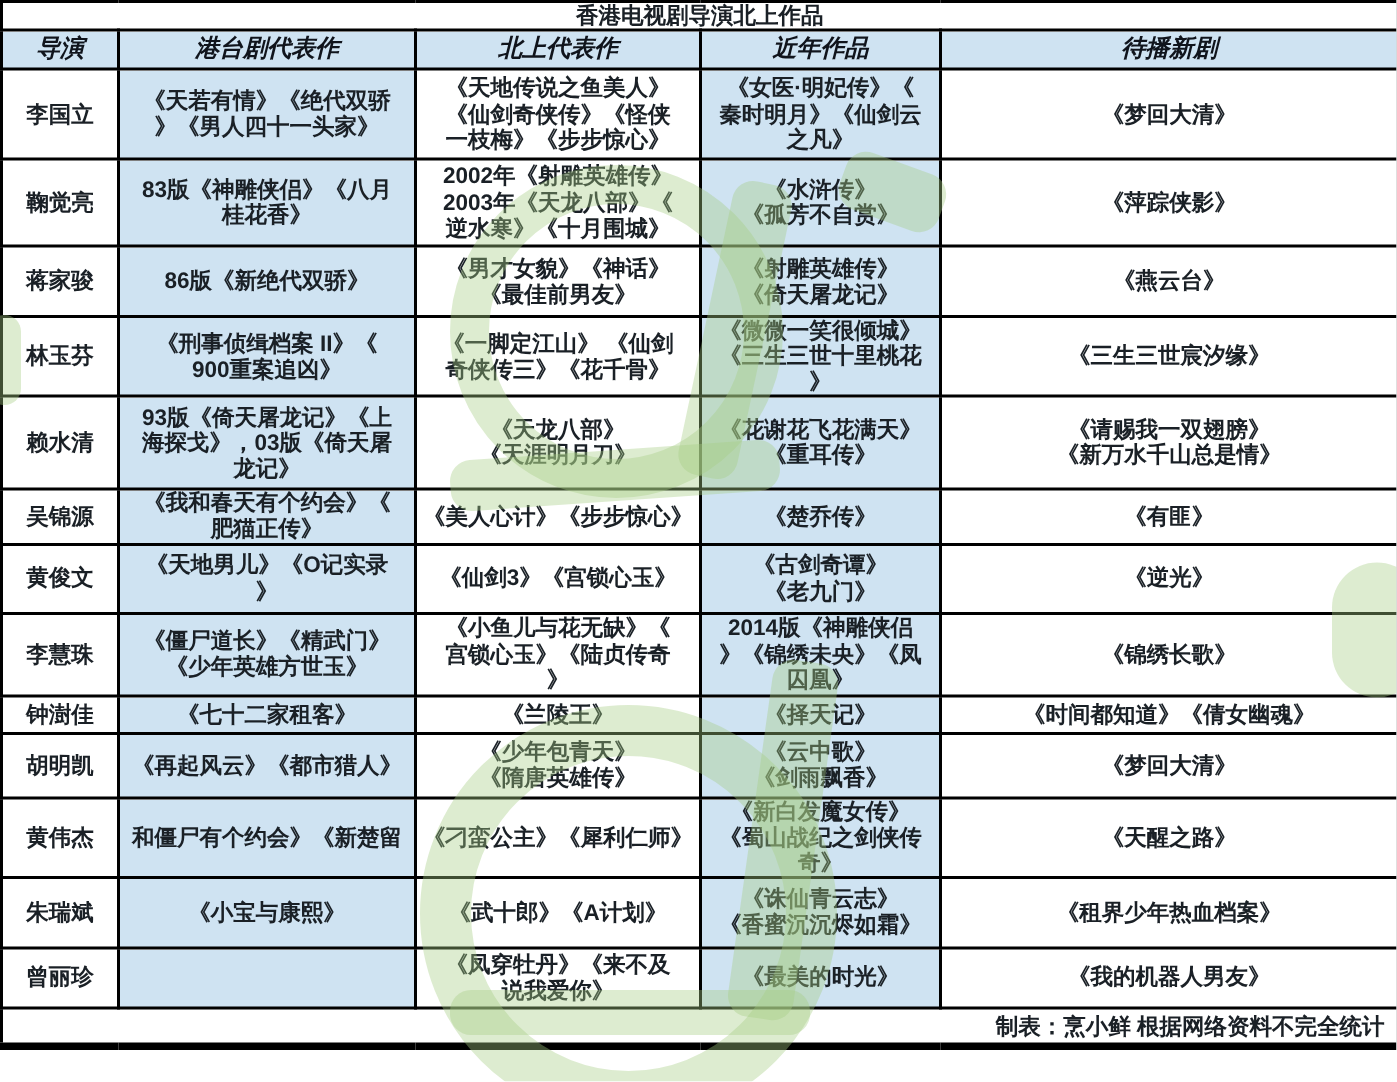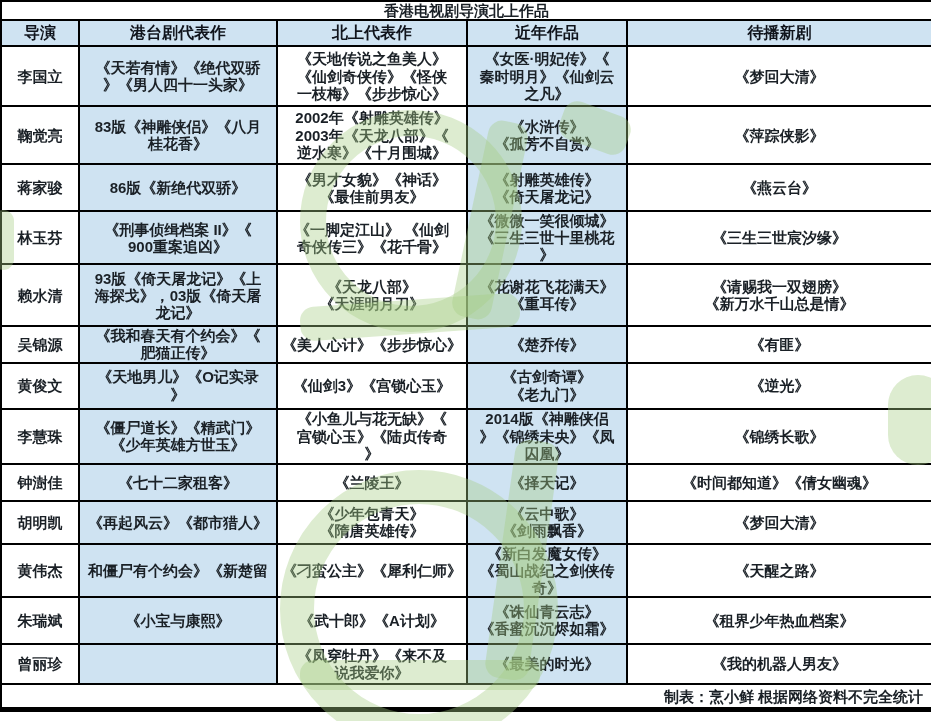--- a/index.html
+++ b/index.html
@@ -34,20 +34,21 @@
     border-bottom:2px solid #000;
     color:#a00000;
     font-size:17px;
     background:#fff;
     white-space:nowrap;
   }
   .head td{
     background:#cfe3f2;
     font-size:16px;
     color:#10141c;
+    font-style:italic;
   }
   td.blue{background:#cfe3f2;}
   td.white{background:#fff;border-radius:19px;}
   td.clip{white-space:nowrap;}
   .footer-cell{
     text-align:right !important;
     padding-right:8px !important;
     font-size:15px;
     color:#111;
     background:#fff;
@@ -165,21 +166,21 @@
       <td class="blue">《僵尸道长》《精武门》
 《少年英雄方世玉》</td>
       <td class="white">《小鱼儿与花无缺》《
 宫锁心玉》《陆贞传奇
 》</td>
       <td class="blue">2014版《神雕侠侣
 》《锦绣未央》《凤
 囚凰》</td>
       <td class="white">《锦绣长歌》</td>
     </tr>
-    <tr style="height:37px">
+    <tr style="height:25px">
       <td class="white">钟澍佳</td>
       <td class="blue">《七十二家租客》</td>
       <td class="white">《兰陵王》</td>
       <td class="blue">《择天记》</td>
       <td class="white clip">《时间都知道》《倩女幽魂》</td>
     </tr>
     <tr style="height:43px">
       <td class="white">胡明凯</td>
       <td class="blue clip">《再起风云》《都市猎人》</td>
       <td class="white">《少年包青天》

